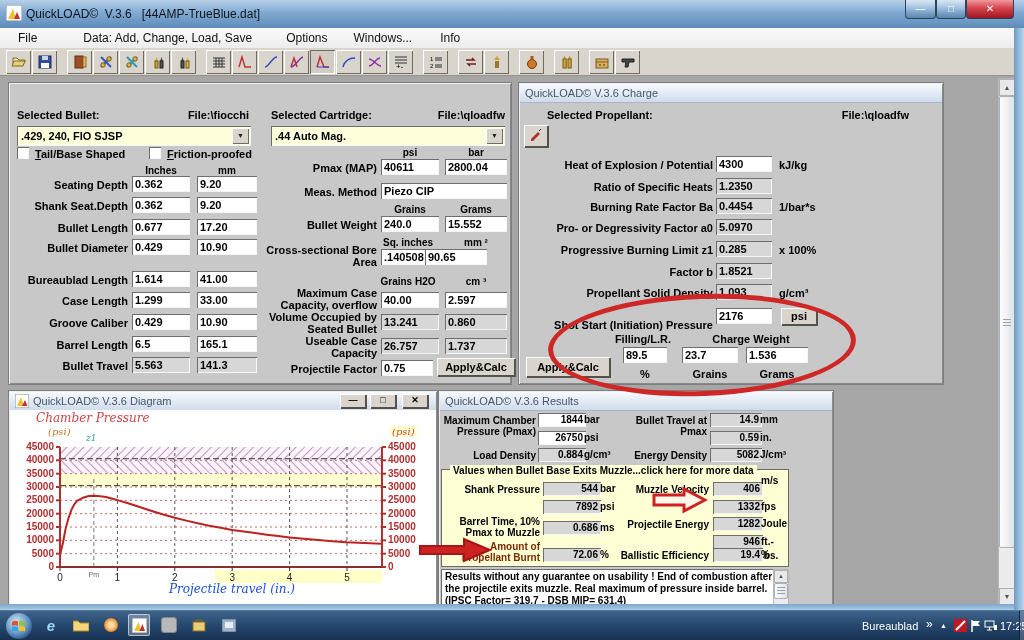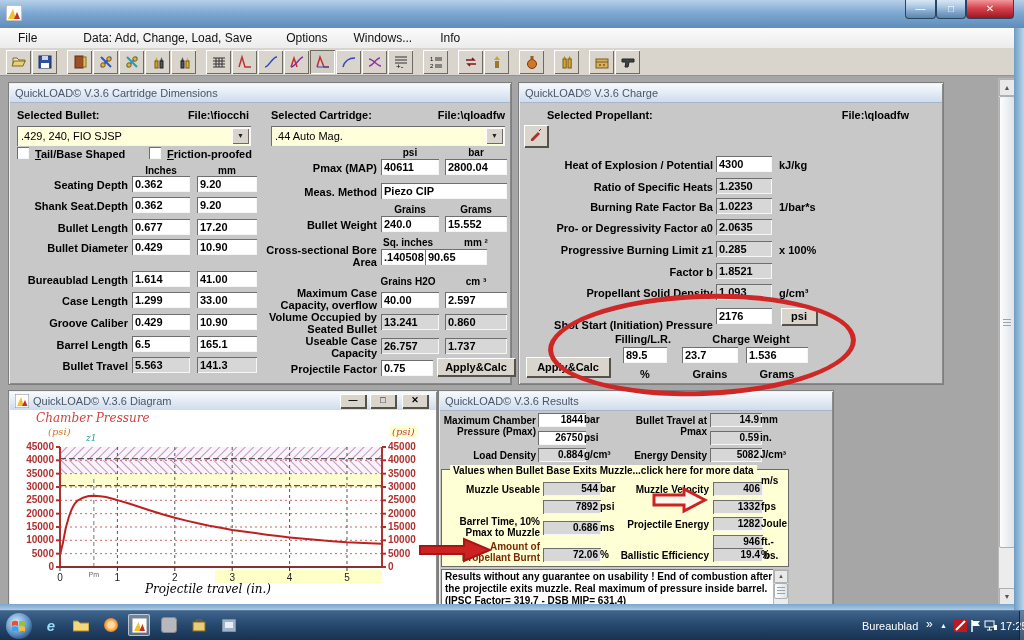--- a/index.html
+++ b/index.html
@@ -32,21 +32,21 @@
     box-shadow:inset 1px 1px 0 #efefef,inset -1px -1px 0 #8a8a8a}
   .ctitle{left:1px;top:1px;right:1px;height:18px;display:flex;align-items:center;padding-left:5px;
     background:linear-gradient(180deg,#f7fafd,#cfdcec);border-bottom:1px solid #a8b6c6;
     color:#47566a;font-size:11px}
   .lbl{font-weight:bold;color:#000;font-size:11px;line-height:12px}
   .r{text-align:right}.c{text-align:center}
   .fld{background:#fff;box-shadow:inset 1px 1px 0 #6e6e6e,inset -1px -1px 0 #f6f6f6;
     font-weight:bold;font-size:11px;line-height:16px;padding:0 3px;height:16px;overflow:hidden}
   .ro{background:#d7d7d7}
   .combo{background:#ffffdc;box-shadow:inset 1px 1px 0 #6e6e6e,inset -1px -1px 0 #f6f6f6;height:20px;
-    font-weight:normal;font-size:11px;line-height:20px;padding:0 4px}
+    font-weight:bold;font-size:11px;line-height:20px;padding:0 4px}
   .combo.white{background:#fff}
   .cbarrow{width:17px;height:16px;top:2px;background:#d9d5cd;text-align:center;font-size:7px;line-height:16px;
     box-shadow:inset 1px 1px 0 #fff,inset -1px -1px 0 #6f6b60;color:#222}
   .btn{background:#d9d5cd;box-shadow:inset 1px 1px 0 #fff,inset -1px -1px 0 #55524a,1px 1px 0 #55524a;
     font-weight:bold;font-size:11px;text-align:center;color:#000}
   .chk{width:12px;height:12px;background:#fff;box-shadow:inset 1px 1px 0 #6e6e6e,inset -1px -1px 0 #f6f6f6}
   .chklbl{display:inline-block;font-weight:bold;font-size:11px}
   .chklbl::first-letter{text-decoration:underline}
   .hdr{font-weight:bold;font-size:10px;color:#000}
   
@@ -81,20 +81,21 @@
 <body>
 
 <div class="a titlebar">
   <span class="a" style="left:6px;top:5px">
     <svg width="16" height="16">
         <rect width="16" height="16" fill="#fff" stroke="#888"></rect>
         <path d="M2 14L7 4l3 10z" fill="#f0c030"></path>
         <path d="M8 14l3-7 3 7z" fill="#c03030"></path>
       </svg>
   </span>
+  <span class="a apptitle">QuickLOAD©  V.3.6   [44AMP-TrueBlue.dat]</span>
   <div class="a winbtn" style="left:905px;width:29px">—</div>
   <div class="a winbtn" style="left:936px;width:28px">□</div>
   <div class="a winbtn close" style="left:966px;width:46px">✕</div>
 </div>
 
 <div class="a menubar">
   <span class="mitem" style="margin-left:8px">File</span>
   <span class="mitem" style="margin-left:26px">Data: Add, Change, Load, Save</span>
   <span class="mitem" style="margin-left:14px">Options</span>
   <span class="mitem" style="margin-left:6px">Windows...</span>
@@ -251,21 +252,20 @@
 
 <div class="a sbtrack" style="left:998px;top:78px;width:16px;height:526px">
   <div class="a sbbtn" style="left:0;top:0;width:14px;height:15px;font-size:7px;line-height:15px">▲</div>
   <div class="a sbthumb" style="left:0;top:17px;width:14px;height:450px">
     <div class="grip a" style="left:3px;top:222px"></div>
   </div>
   <div class="a sbbtn" style="left:0;top:509px;width:14px;height:15px;font-size:7px;line-height:15px">▼</div>
 </div>
 
 <div class="a cwin" style="left:8px;top:82px;width:502px;height:301px">
-  <div class="a ctitle">QuickLOAD© V.3.6 Cartridge Dimensions</div>
   <div class="a lbl" style="left:8px;top:26px">Selected Bullet:</div>
   <div class="a lbl r" style="left:140px;top:26px;width:100px">File:\fiocchi</div>
   <div class="a combo" style="left:8px;top:43px;width:234px;box-sizing:border-box">
     <span>.429, 240, FIO SJSP</span>
     <div class="a cbarrow" style="right:2px">▼</div>
   </div>
   <div class="a lbl" style="left:262px;top:26px">Selected Cartridge:</div>
   <div class="a lbl r" style="left:396px;top:26px;width:100px">File:\qloadfw</div>
   <div class="a combo" style="left:262px;top:43px;width:234px;box-sizing:border-box">
     <span>.44 Auto Mag.</span>
@@ -350,24 +350,24 @@
         <path d="M10 3l2-2" stroke="#333"></path>
       </svg>
   </div>
 
   <div class="a lbl r" style="left:4px;top:76px;width:190px">Heat of Explosion / Potential</div>
   <div class="a fld" style="left:197px;top:73px;width:50px">4300</div>
   <div class="a lbl" style="left:260px;top:76px">kJ/kg</div>
   <div class="a lbl r" style="left:4px;top:98px;width:190px">Ratio of Specific Heats</div>
   <div class="a fld ro" style="left:197px;top:95px;width:50px">1.2350</div>
   <div class="a lbl r" style="left:4px;top:118px;width:190px">Burning Rate Factor  Ba</div>
-  <div class="a fld ro" style="left:197px;top:115px;width:50px">1.0223</div>
+  <div class="a fld ro" style="left:197px;top:115px;width:50px">0.4454</div>
   <div class="a lbl" style="left:260px;top:118px">1/bar*s</div>
   <div class="a lbl r" style="left:4px;top:139px;width:190px">Pro- or Degressivity Factor  a0</div>
-  <div class="a fld ro" style="left:197px;top:136px;width:50px">2.0635</div>
+  <div class="a fld ro" style="left:197px;top:136px;width:50px">5.0970</div>
   <div class="a lbl r" style="left:4px;top:161px;width:190px">Progressive Burning Limit z1</div>
   <div class="a fld ro" style="left:197px;top:158px;width:50px">0.285</div>
   <div class="a lbl" style="left:260px;top:161px">x 100%</div>
   <div class="a lbl r" style="left:4px;top:183px;width:190px">Factor  b</div>
   <div class="a fld ro" style="left:197px;top:180px;width:50px">1.8521</div>
   <div class="a lbl r" style="left:4px;top:204px;width:190px">Propellant Solid Density</div>
   <div class="a fld ro" style="left:197px;top:201px;width:50px">1.093</div>
   <div class="a lbl" style="left:260px;top:204px">g/cm³</div>
   <div class="a lbl r" style="left:4px;top:236px;width:190px">Shot Start (Initiation) Pressure</div>
   <div class="a fld" style="left:197px;top:225px;width:50px">2176</div>
@@ -483,21 +483,21 @@
         <line x1="164.79500891265596" y1="157" x2="164.79500891265596" y2="161" stroke="#333"></line>
         <text x="164.79500891265596" y="171" text-anchor="middle" fill="#222" font-size="10" font-family="Liberation Sans, sans-serif">2</text>
         <line x1="222.19251336898395" y1="157" x2="222.19251336898395" y2="161" stroke="#333"></line>
         <text x="222.19251336898395" y="171" text-anchor="middle" fill="#222" font-size="10" font-family="Liberation Sans, sans-serif">3</text>
         <line x1="279.5900178253119" y1="157" x2="279.5900178253119" y2="161" stroke="#333"></line>
         <text x="279.5900178253119" y="171" text-anchor="middle" fill="#222" font-size="10" font-family="Liberation Sans, sans-serif">4</text>
         <line x1="336.98752228163994" y1="157" x2="336.98752228163994" y2="161" stroke="#333"></line>
         <text x="336.98752228163994" y="171" text-anchor="middle" fill="#222" font-size="10" font-family="Liberation Sans, sans-serif">5</text>
         <text x="83.8645276292335" y="167" text-anchor="middle" fill="#666" font-size="7" font-family="Liberation Sans, sans-serif">Pm</text>
       </svg>
-    <div class="a serif-i c" style="left:98px;top:172px;width:200px;color:#000000;font-size:12px">Projectile travel (in.)</div>
+    <div class="a serif-i c" style="left:122px;top:172px;width:200px;color:#1d4ed8;font-size:12px">Projectile travel (in.)</div>
   </div>
 </div>
 
 <div class="a cwin" style="left:438px;top:390px;width:394px;height:214px">
   <div class="a ctitle">QuickLOAD© V.3.6 Results</div>
   <div class="a rlbl r" style="left:2px;top:24px;width:95px">Maximum Chamber Pressure (Pmax)</div>
   <div class="a rbox white" style="left:99px;top:22px;width:42px">1844</div>
   <div class="a runit" style="left:145px;top:22px">bar</div>
   <div class="a rbox white" style="left:99px;top:40px;width:42px">26750</div>
   <div class="a runit" style="left:145px;top:40px">psi</div>
@@ -508,21 +508,21 @@
   <div class="a runit" style="left:321px;top:40px">in.</div>
   <div class="a rlbl r" style="left:2px;top:59px;width:95px">Load Density</div>
   <div class="a rbox" style="left:99px;top:57px;width:42px">0.884</div>
   <div class="a runit" style="left:145px;top:57px">g/cm³</div>
   <div class="a rlbl r" style="left:180px;top:59px;width:88px">Energy Density</div>
   <div class="a rbox" style="left:271px;top:57px;width:46px">5082</div>
   <div class="a runit" style="left:321px;top:57px">J/cm³</div>
 
   <div class="a ygroup" style="left:2px;top:78px;width:346px;height:96px">
     <div class="a rlbl" style="left:8px;top:-5px;background:#ffffd6;padding:0 3px">Values when Bullet Base Exits Muzzle...click here for more data</div>
-    <div class="a rlbl r" style="left:2px;top:14px;width:96px">Muzzle Useable</div>
+    <div class="a rlbl r" style="left:2px;top:14px;width:96px">Shank Pressure</div>
     <div class="a rbox" style="left:101px;top:12px;width:52px">544</div>
     <div class="a runit" style="left:158px;top:12px">bar</div>
     <div class="a rbox" style="left:101px;top:30px;width:52px">7892</div>
     <div class="a runit" style="left:158px;top:30px">psi</div>
     <div class="a rlbl r" style="left:162px;top:14px;width:105px">Muzzle Velocity</div>
     <div class="a rbox" style="left:271px;top:12px;width:44px">406</div>
     <div class="a runit" style="left:319px;top:4px">m/s</div>
     <div class="a rbox" style="left:271px;top:30px;width:44px">1332</div>
     <div class="a runit" style="left:319px;top:30px">fps</div>
     <div class="a rlbl r" style="left:2px;top:46px;width:96px">Barrel Time, 10% Pmax to Muzzle</div>

